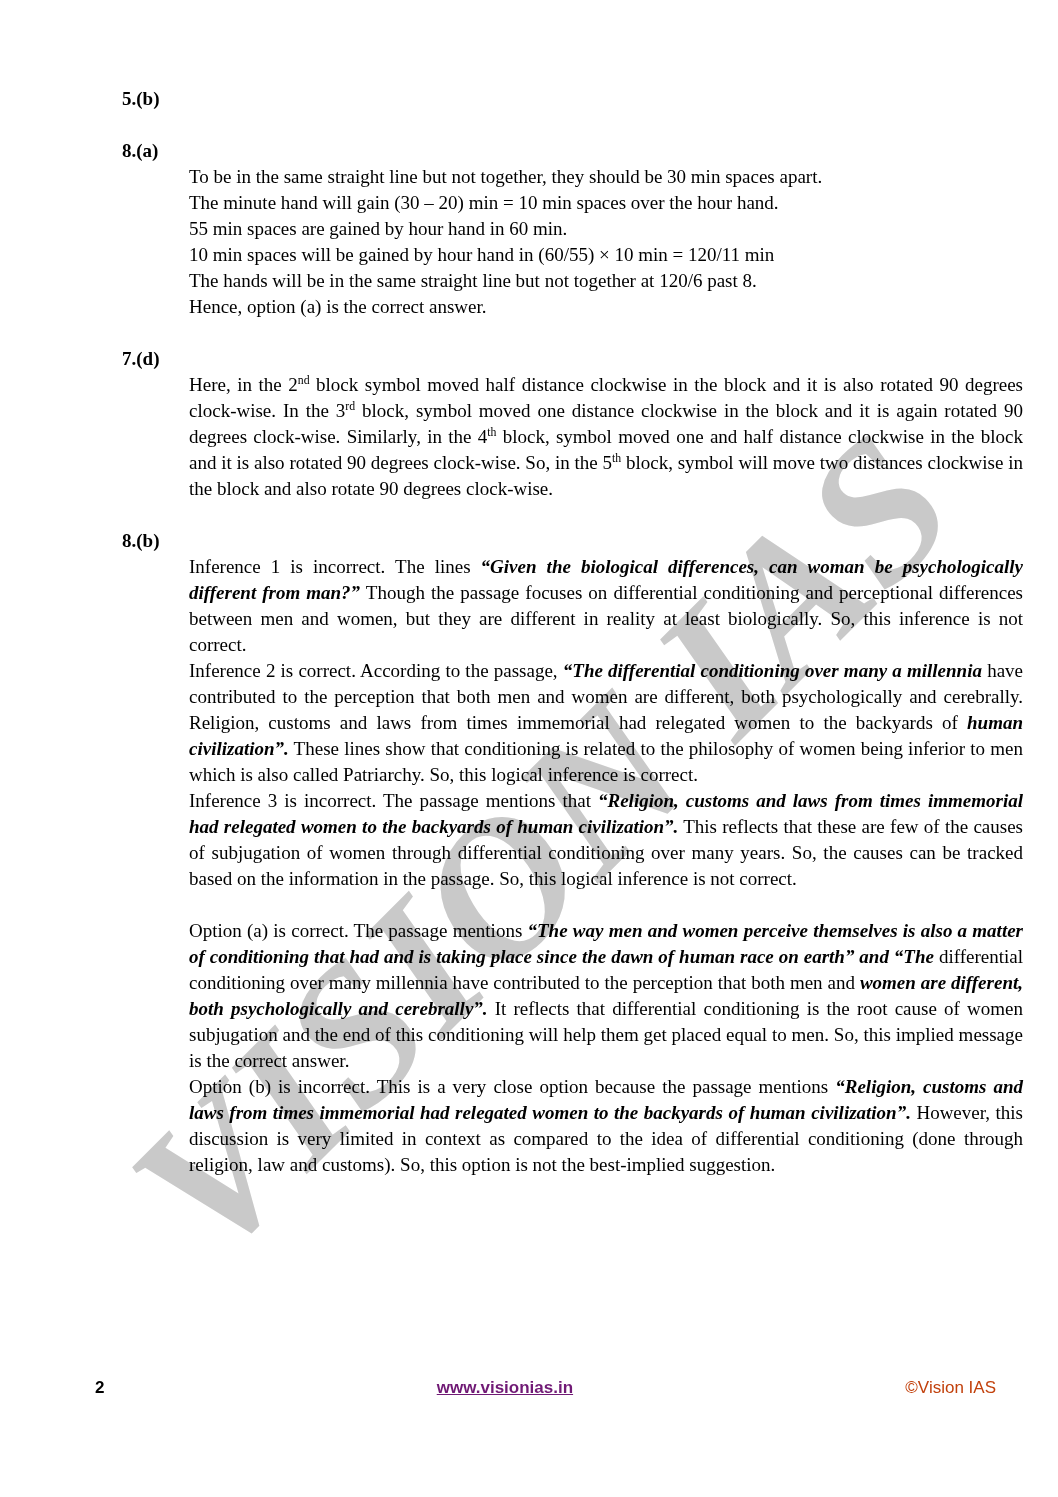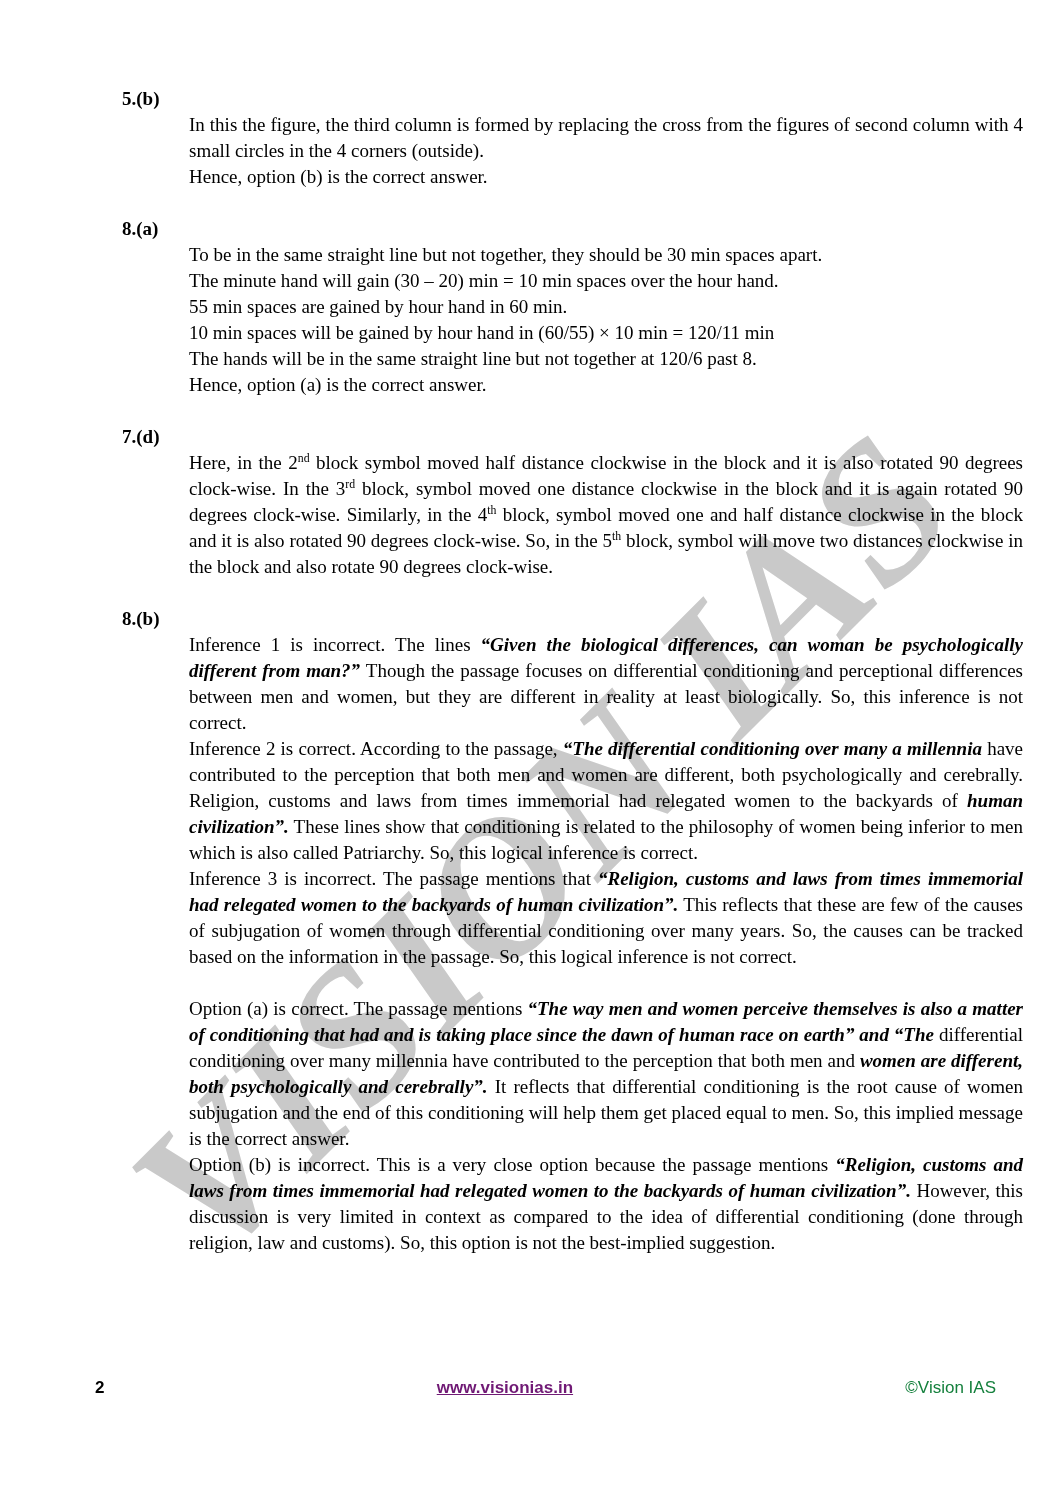--- a/index.html
+++ b/index.html
@@ -62,35 +62,31 @@
     font-family: "Liberation Sans", sans-serif;
     font-size: 17px;
   }
   .footer .page-num { font-weight: bold; }
   .footer a.site-link {
     color: #701a75;
     font-weight: bold;
     text-decoration: underline;
     cursor: pointer;
   }
-  .footer .copyright { font-weight: normal; color: #15803d; }
+  .footer .copyright { font-weight: normal; color: #c2410c; }
 </style>
 </head>
 <body>
 
 <div class="page">
   <div class="watermark">VISION IAS</div>
 
   <div class="content">
       <div class="section">
         <div class="section-number">5.(b)</div>
-        <div class="section-body">
-          <p class="para">In this the figure, the third column is formed by replacing the cross from the figures of second column with 4 small circles in the 4 corners (outside).</p>
-          <p class="para">Hence, option (b) is the correct answer.</p>
-        </div>
       </div>
       <div class="section">
         <div class="section-number">8.(a)</div>
         <div class="section-body">
           <p class="para">To be in the same straight line but not together, they should be 30 min spaces apart.</p>
           <p class="para">The minute hand will gain (30 – 20) min = 10 min spaces over the hour hand.</p>
           <p class="para">55 min spaces are gained by hour hand in 60 min.</p>
           <p class="para">10 min spaces will be gained by hour hand in (60/55) × 10 min = 120/11 min</p>
           <p class="para">The hands will be in the same straight line but not together at 120/6 past 8.</p>
           <p class="para">Hence, option (a) is the correct answer.</p>

